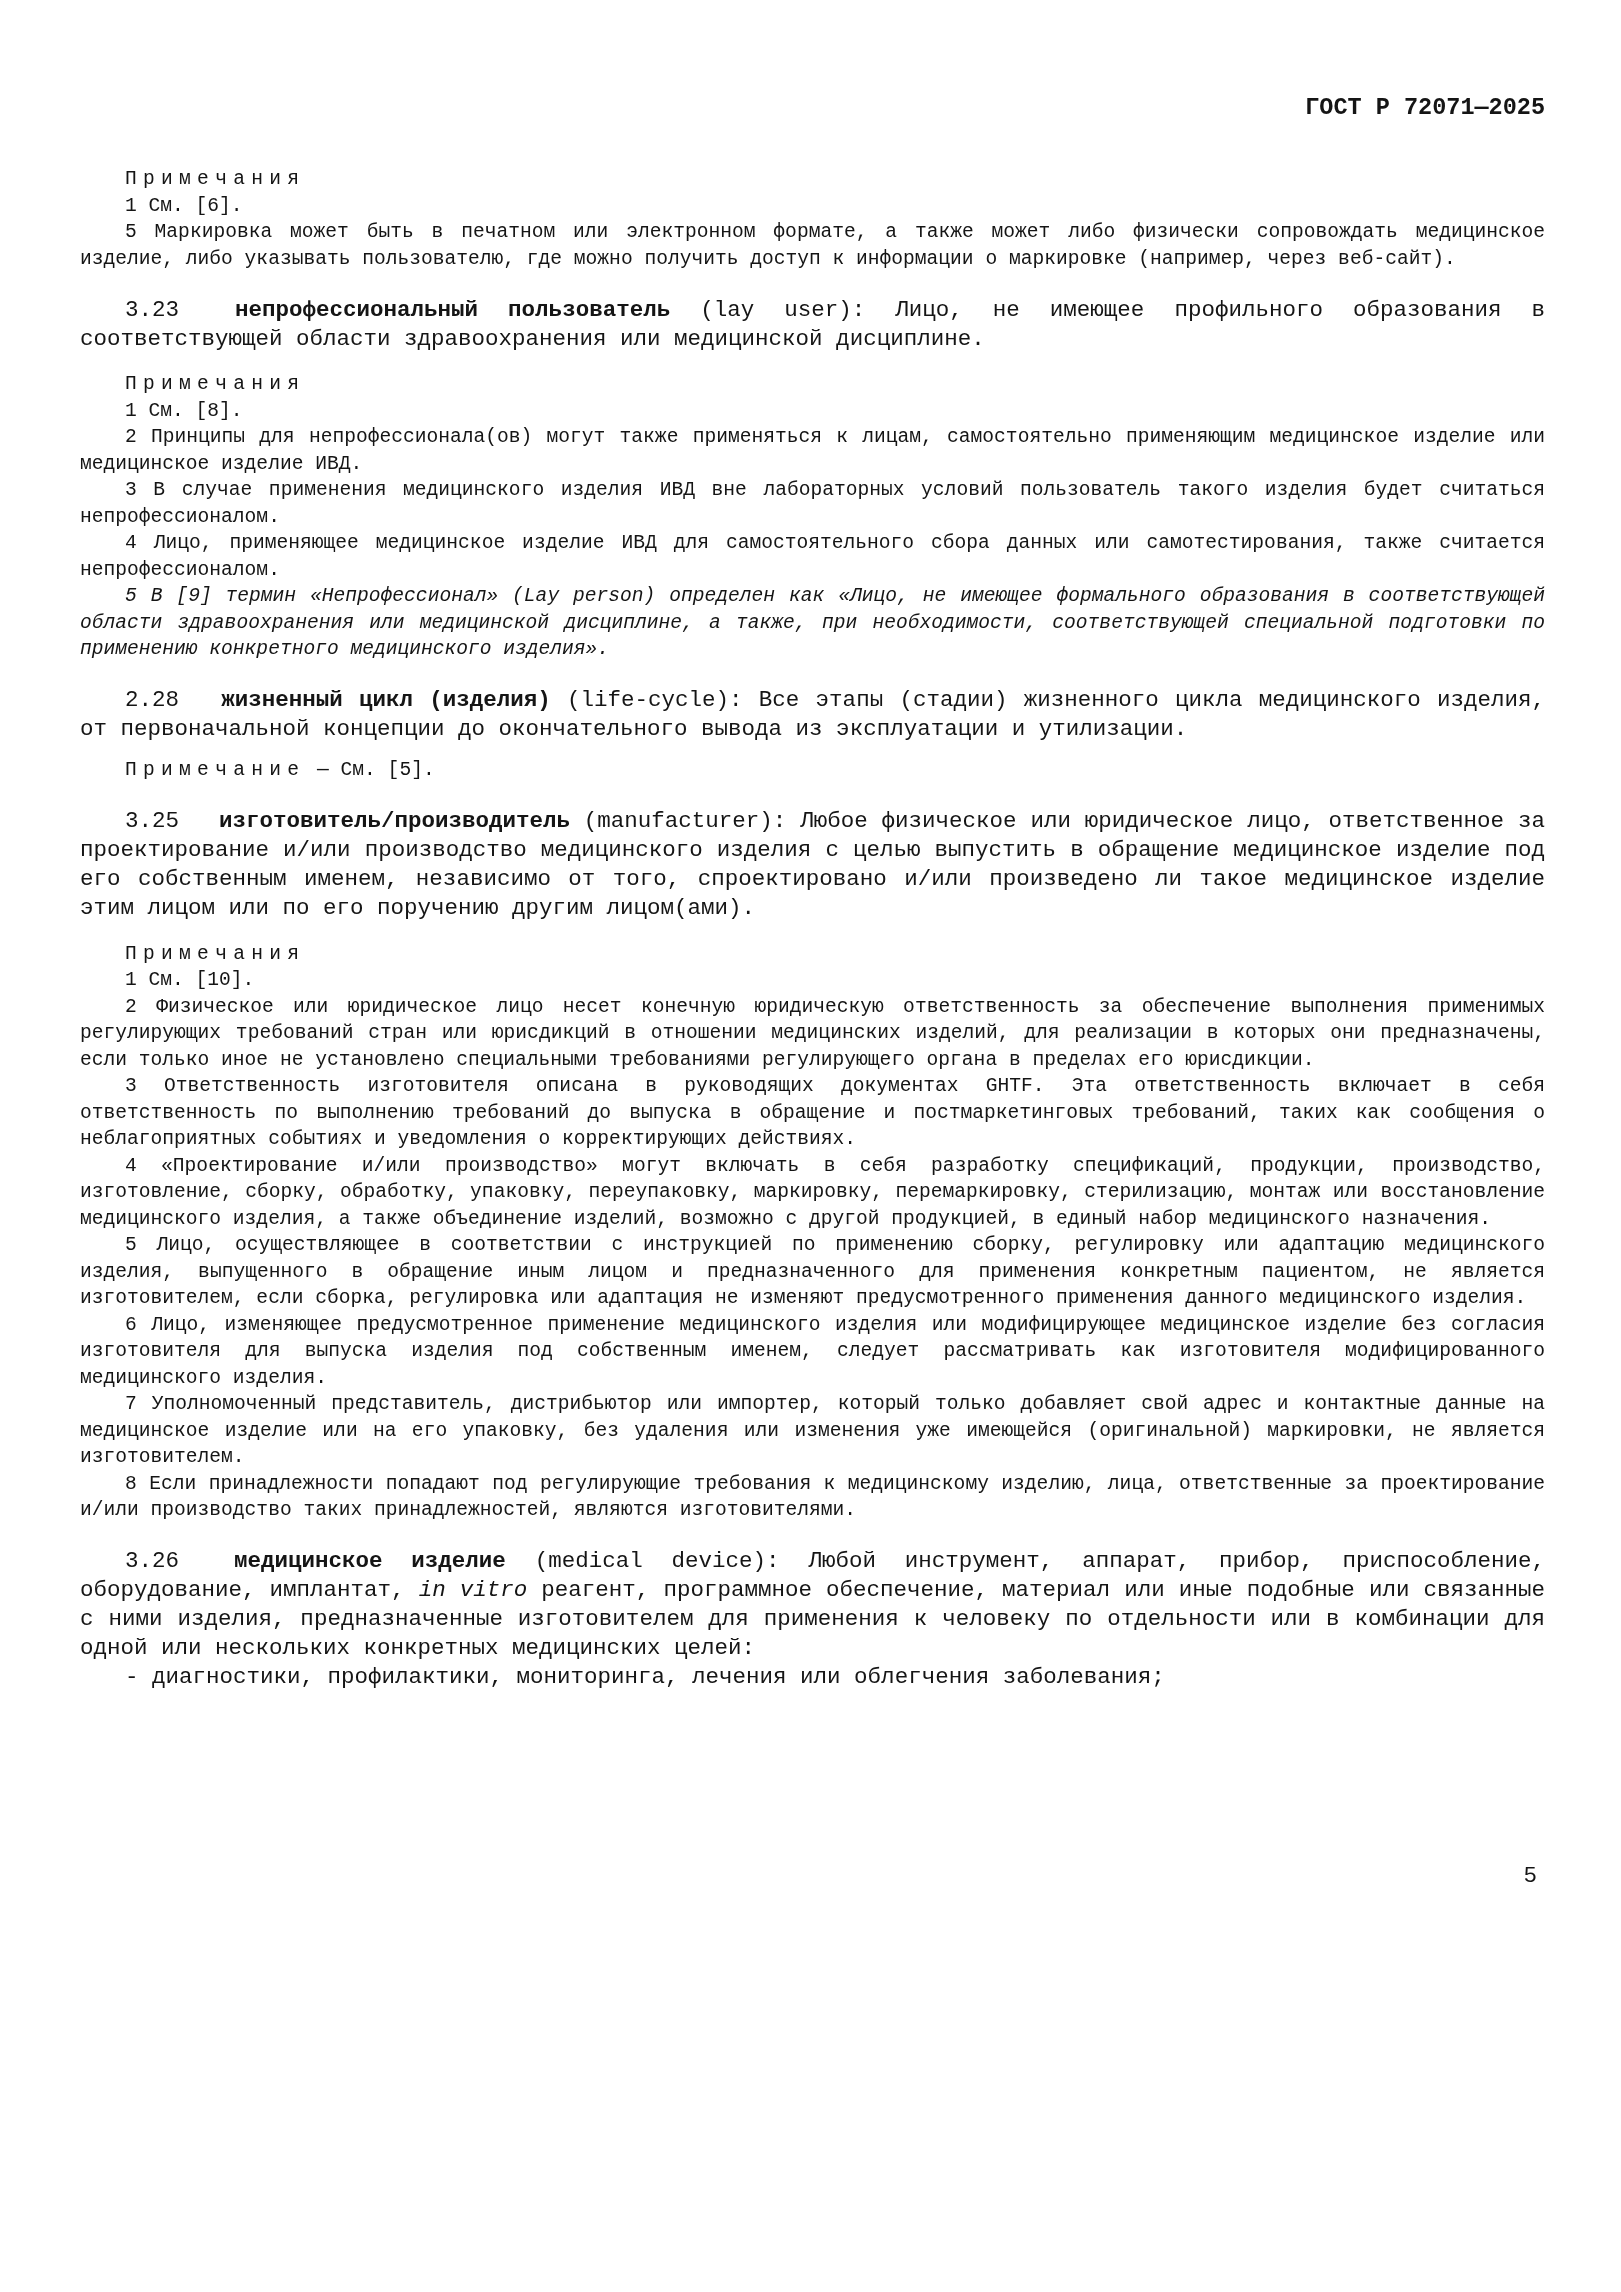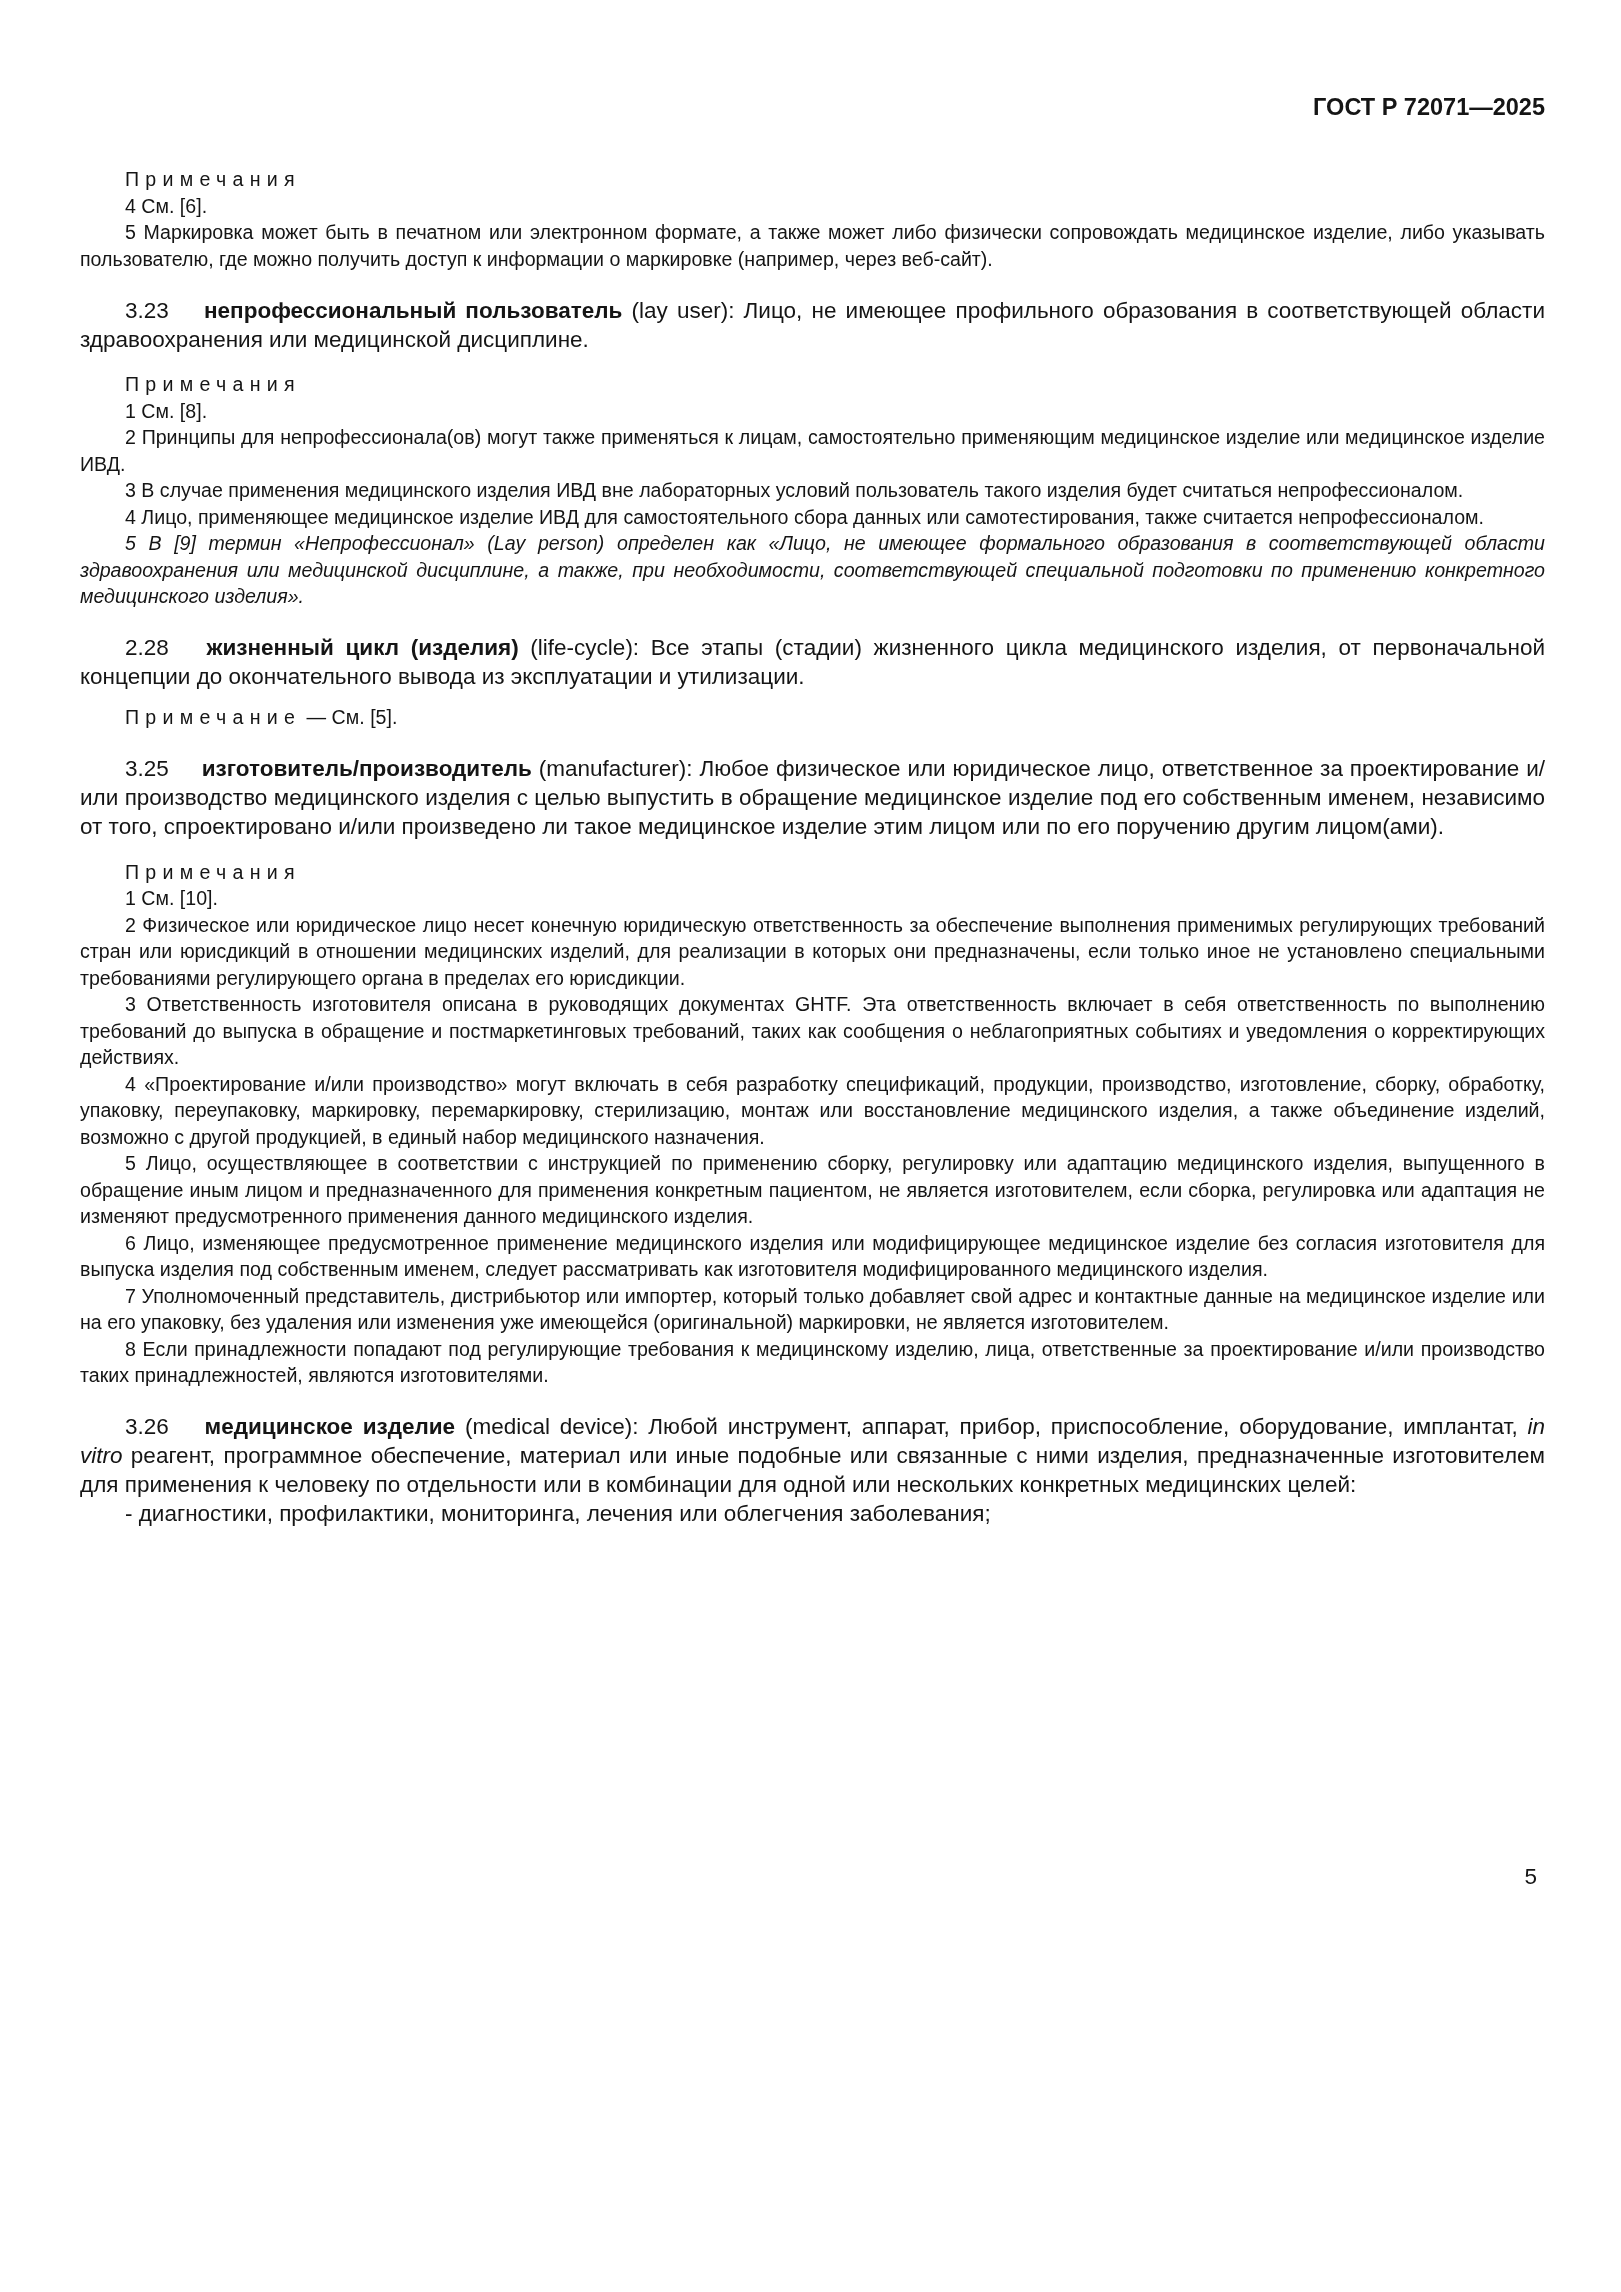--- a/index.html
+++ b/index.html
@@ -1,16 +1,16 @@
 <!DOCTYPE html>
 <html lang="ru"><head>
 <meta charset="utf-8">
 <title>ГОСТ Р 72071—2025 — стр. 5</title>
 <style>
-  * { box-sizing: border-box; }
+  * { box-sizing: border-box; font-family: Liberation Mono, monospace; }
   html, body { margin: 0; padding: 0; }
   body { background: #ffffff; }
   .page {
     position: relative;
     width: 1621px;
     height: 2293px;
     margin: 0 auto;
     background: #ffffff;
     color: #151515;
     font-family: "Liberation Sans", sans-serif;
@@ -61,21 +61,21 @@
 </head>
 <body>
 
 <div class="page">
   <div class="content">
 
     <p class="doc-header">ГОСТ Р 72071—2025</p>
 
     <div class="notes-block" style="margin-top:0">
       <p class="note notes-heading">Примечания</p>
-      <p class="note">4 См. [6].</p>
+      <p class="note">1 См. [6].</p>
       <p class="note">5 Маркировка может быть в печатном или электронном формате, а также может либо физически сопровождать медицинское изделие, либо указывать пользователю, где можно получить доступ к информации о маркировке (например, через веб-сайт).</p>
     </div>
 
     <p class="para term-para"><span class="term-num">3.23 </span><span class="term-name">непрофессиональный пользователь</span><span> (lay user): Лицо, не имеющее профильного образования в соответствующей области здравоохранения или медицинской дисциплине.</span></p>
 
     <div class="notes-block">
       <p class="note notes-heading">Примечания</p>
       <p class="note">1 См. [8].</p>
       <p class="note">2 Принципы для непрофессионала(ов) могут также применяться к лицам, самостоятельно применяющим медицинское изделие или медицинское изделие ИВД.</p>
       <p class="note">3 В случае применения медицинского изделия ИВД вне лабораторных условий пользователь такого изделия будет считаться непрофессионалом.</p>

